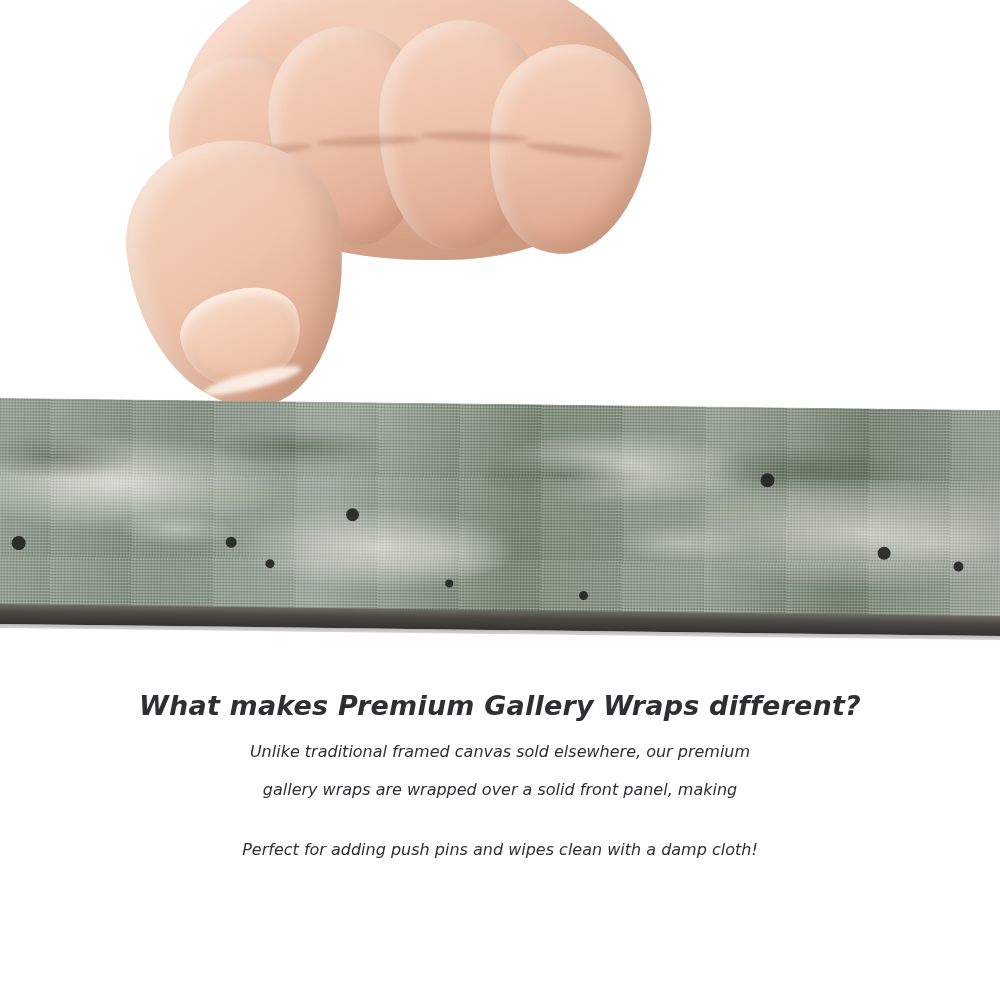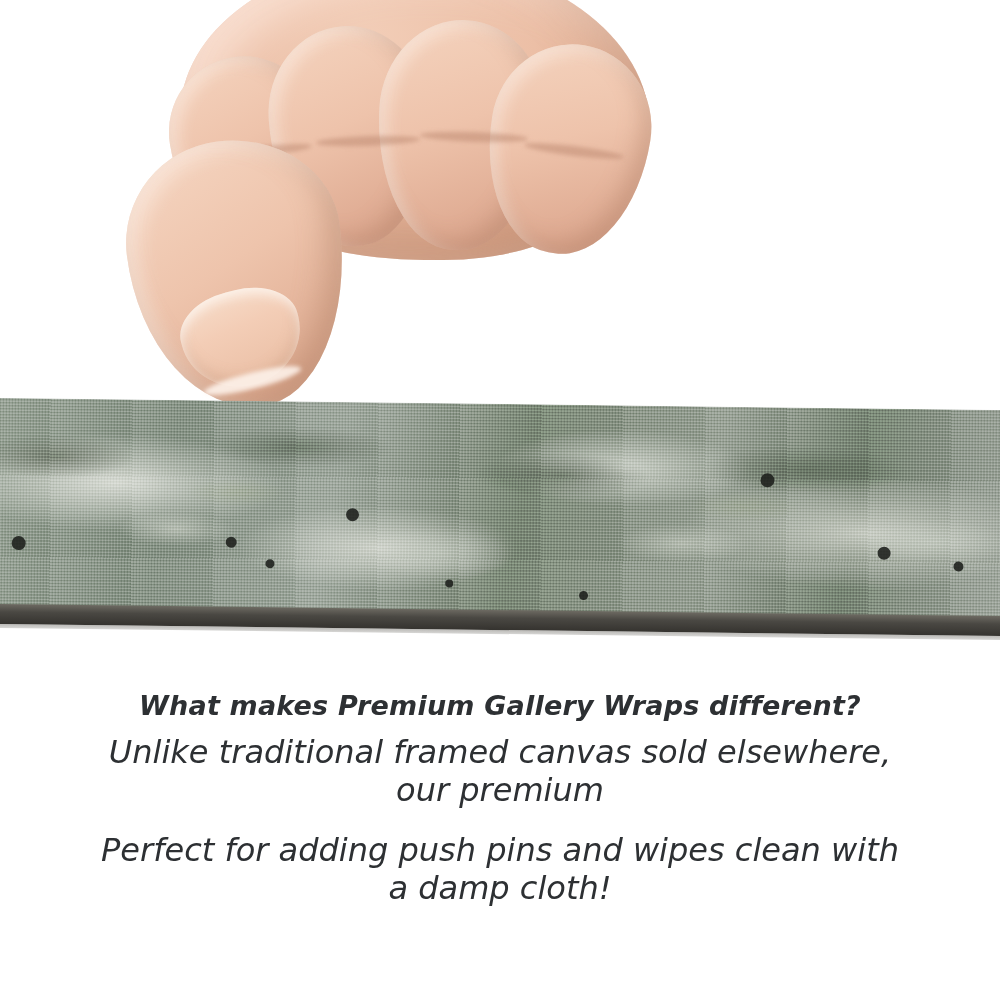--- a/index.html
+++ b/index.html
@@ -194,21 +194,21 @@
     font-family: "DejaVu Sans", sans-serif;
     font-style: italic;
   }
   .caption-heading {
     font-size: 27px;
     font-weight: 700;
     letter-spacing: 0.2px;
     margin-bottom: 12px;
   }
   .caption-line {
-    font-size: 32px;
+    font-size: 16px;
     line-height: 38px;
     font-weight: 400;
     padding: 0 90px;
   }
   .caption-line.last {
     margin-top: 22px;
   }
 </style>
 </head>
 <body>
@@ -248,16 +248,17 @@
       </div>
       <div class="slab-edge"></div>
       <div class="slab-shadow"></div>
     </div>
 
   </div>
 
   <div class="caption">
     <div class="caption-heading">What makes Premium Gallery Wraps different?</div>
     <div class="caption-line">Unlike traditional framed canvas sold elsewhere, our premium</div>
+    <div class="caption-line">gallery wraps are wrapped over a solid front panel, making</div>
     <div class="caption-line last">Perfect for adding push pins and wipes clean with a damp cloth!</div>
   </div>
 
 </div>
 
 </body></html>

